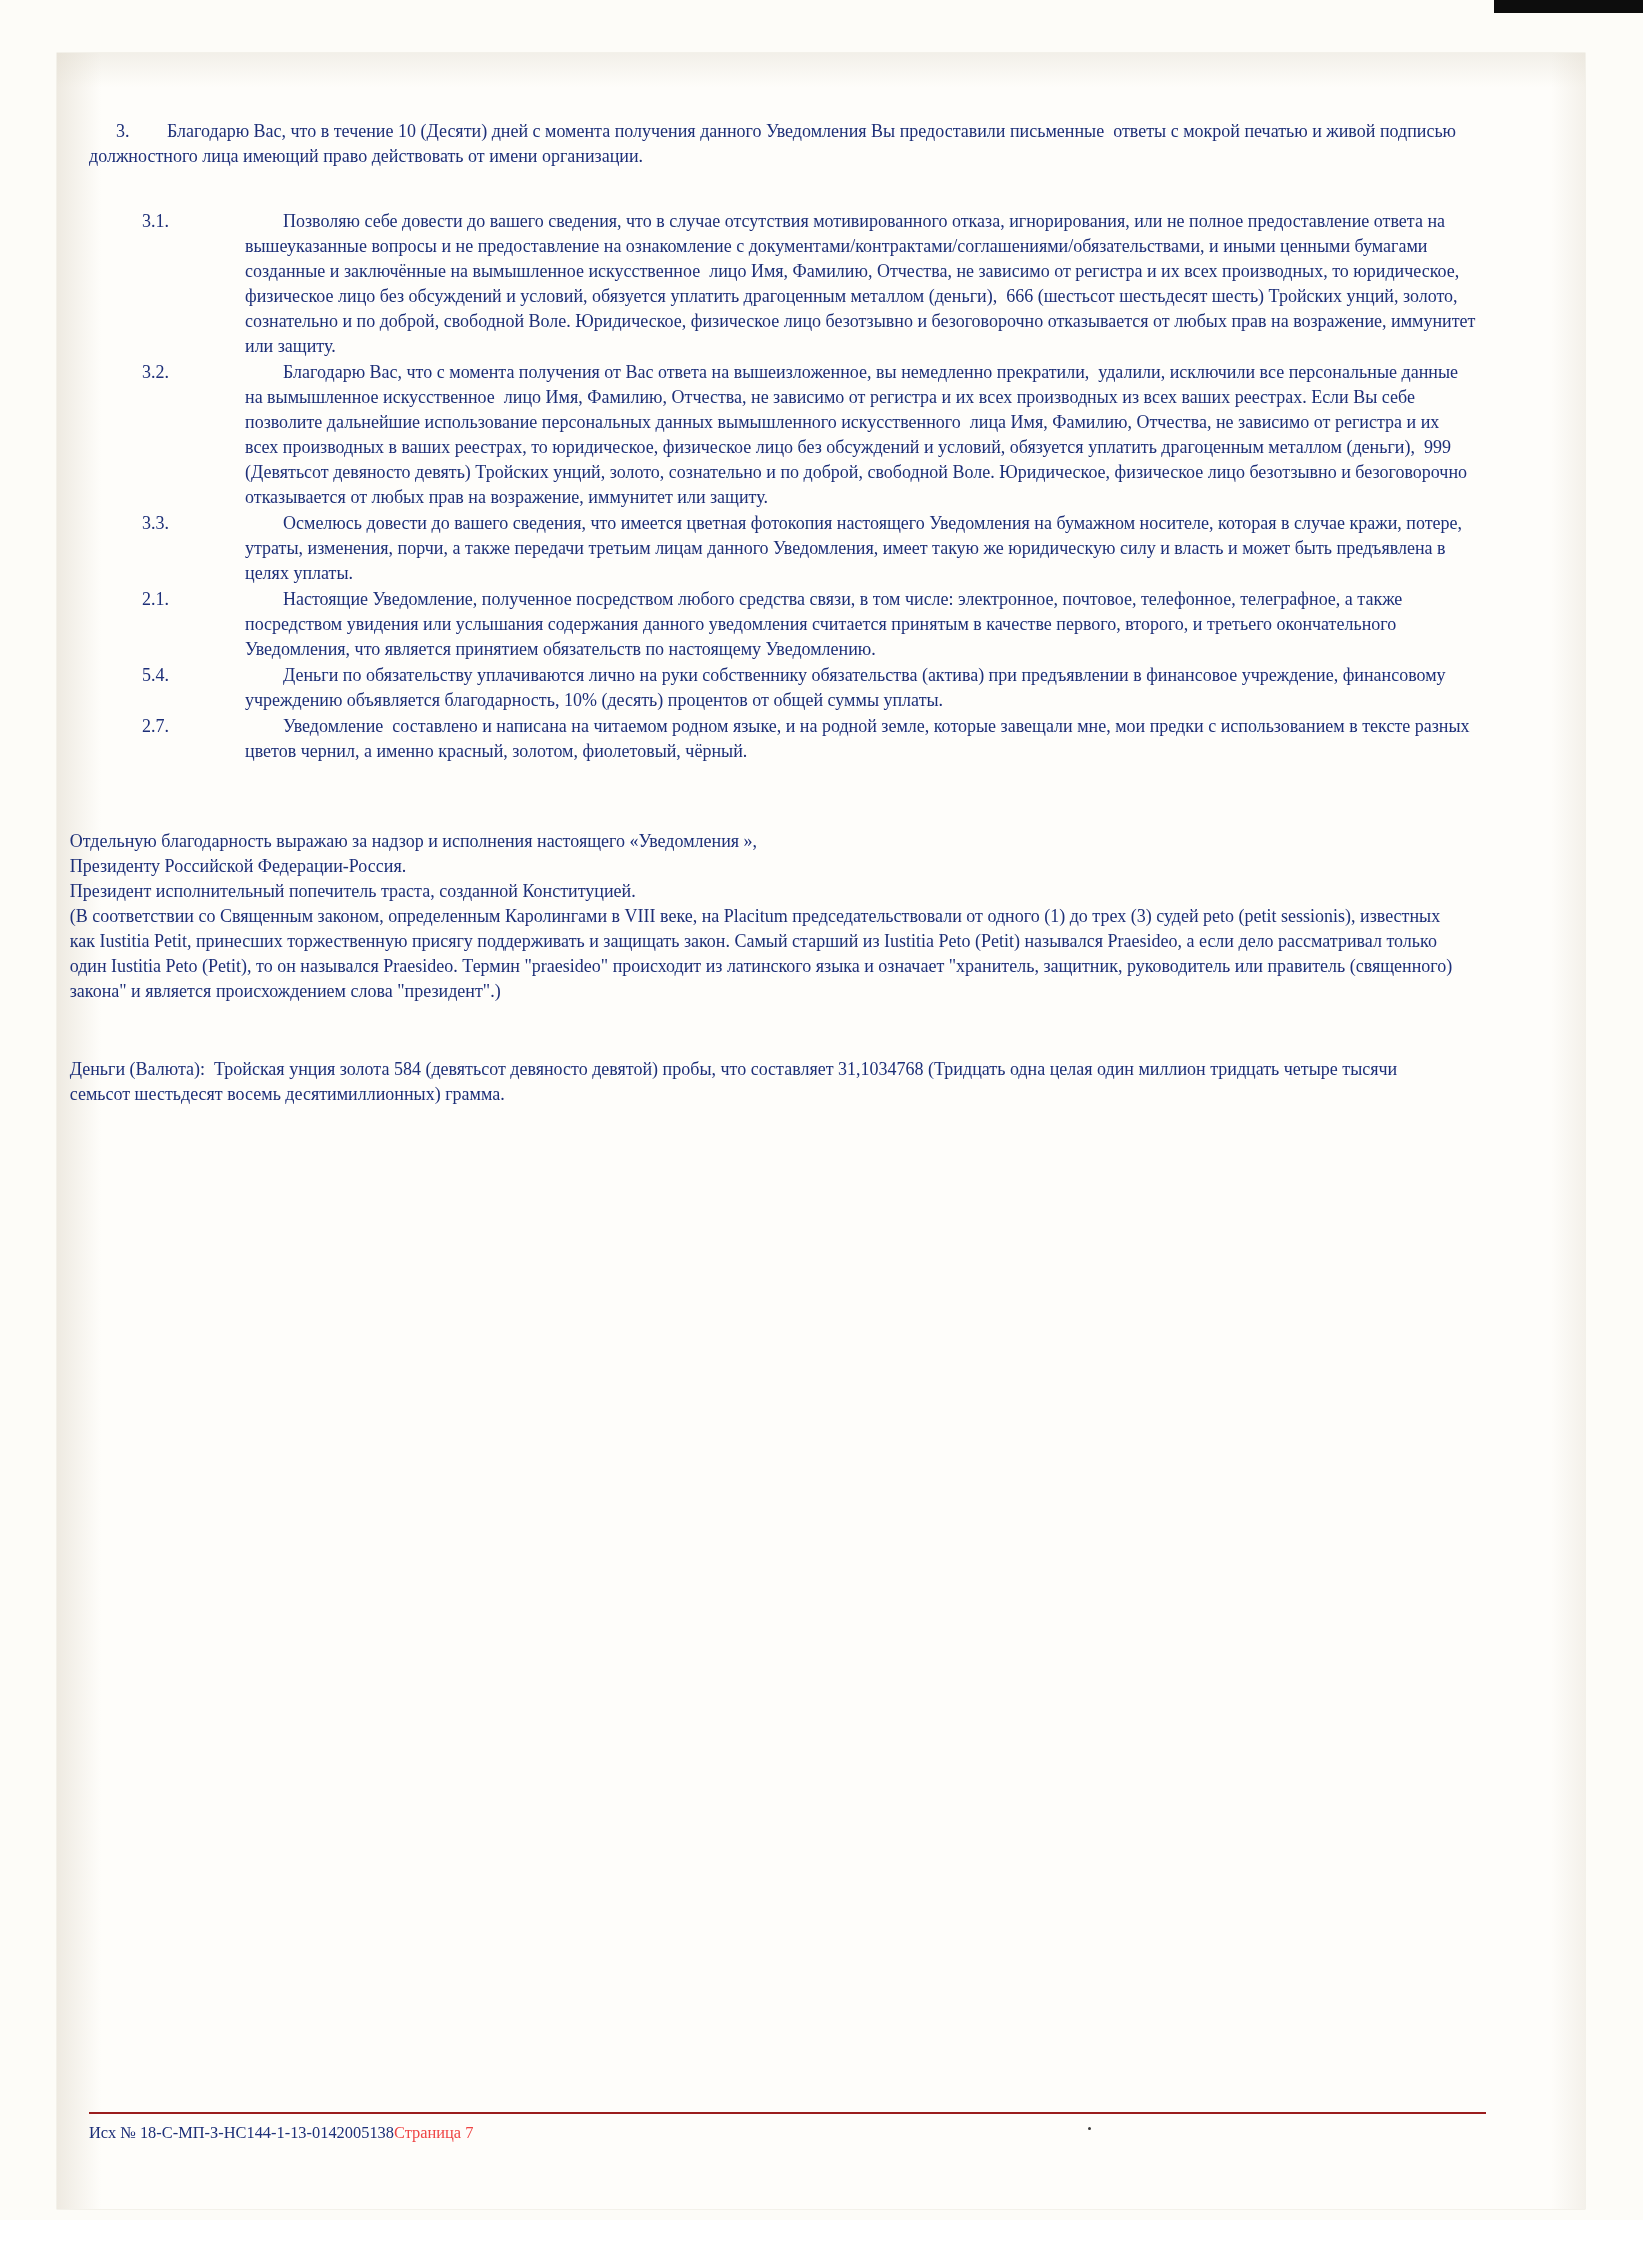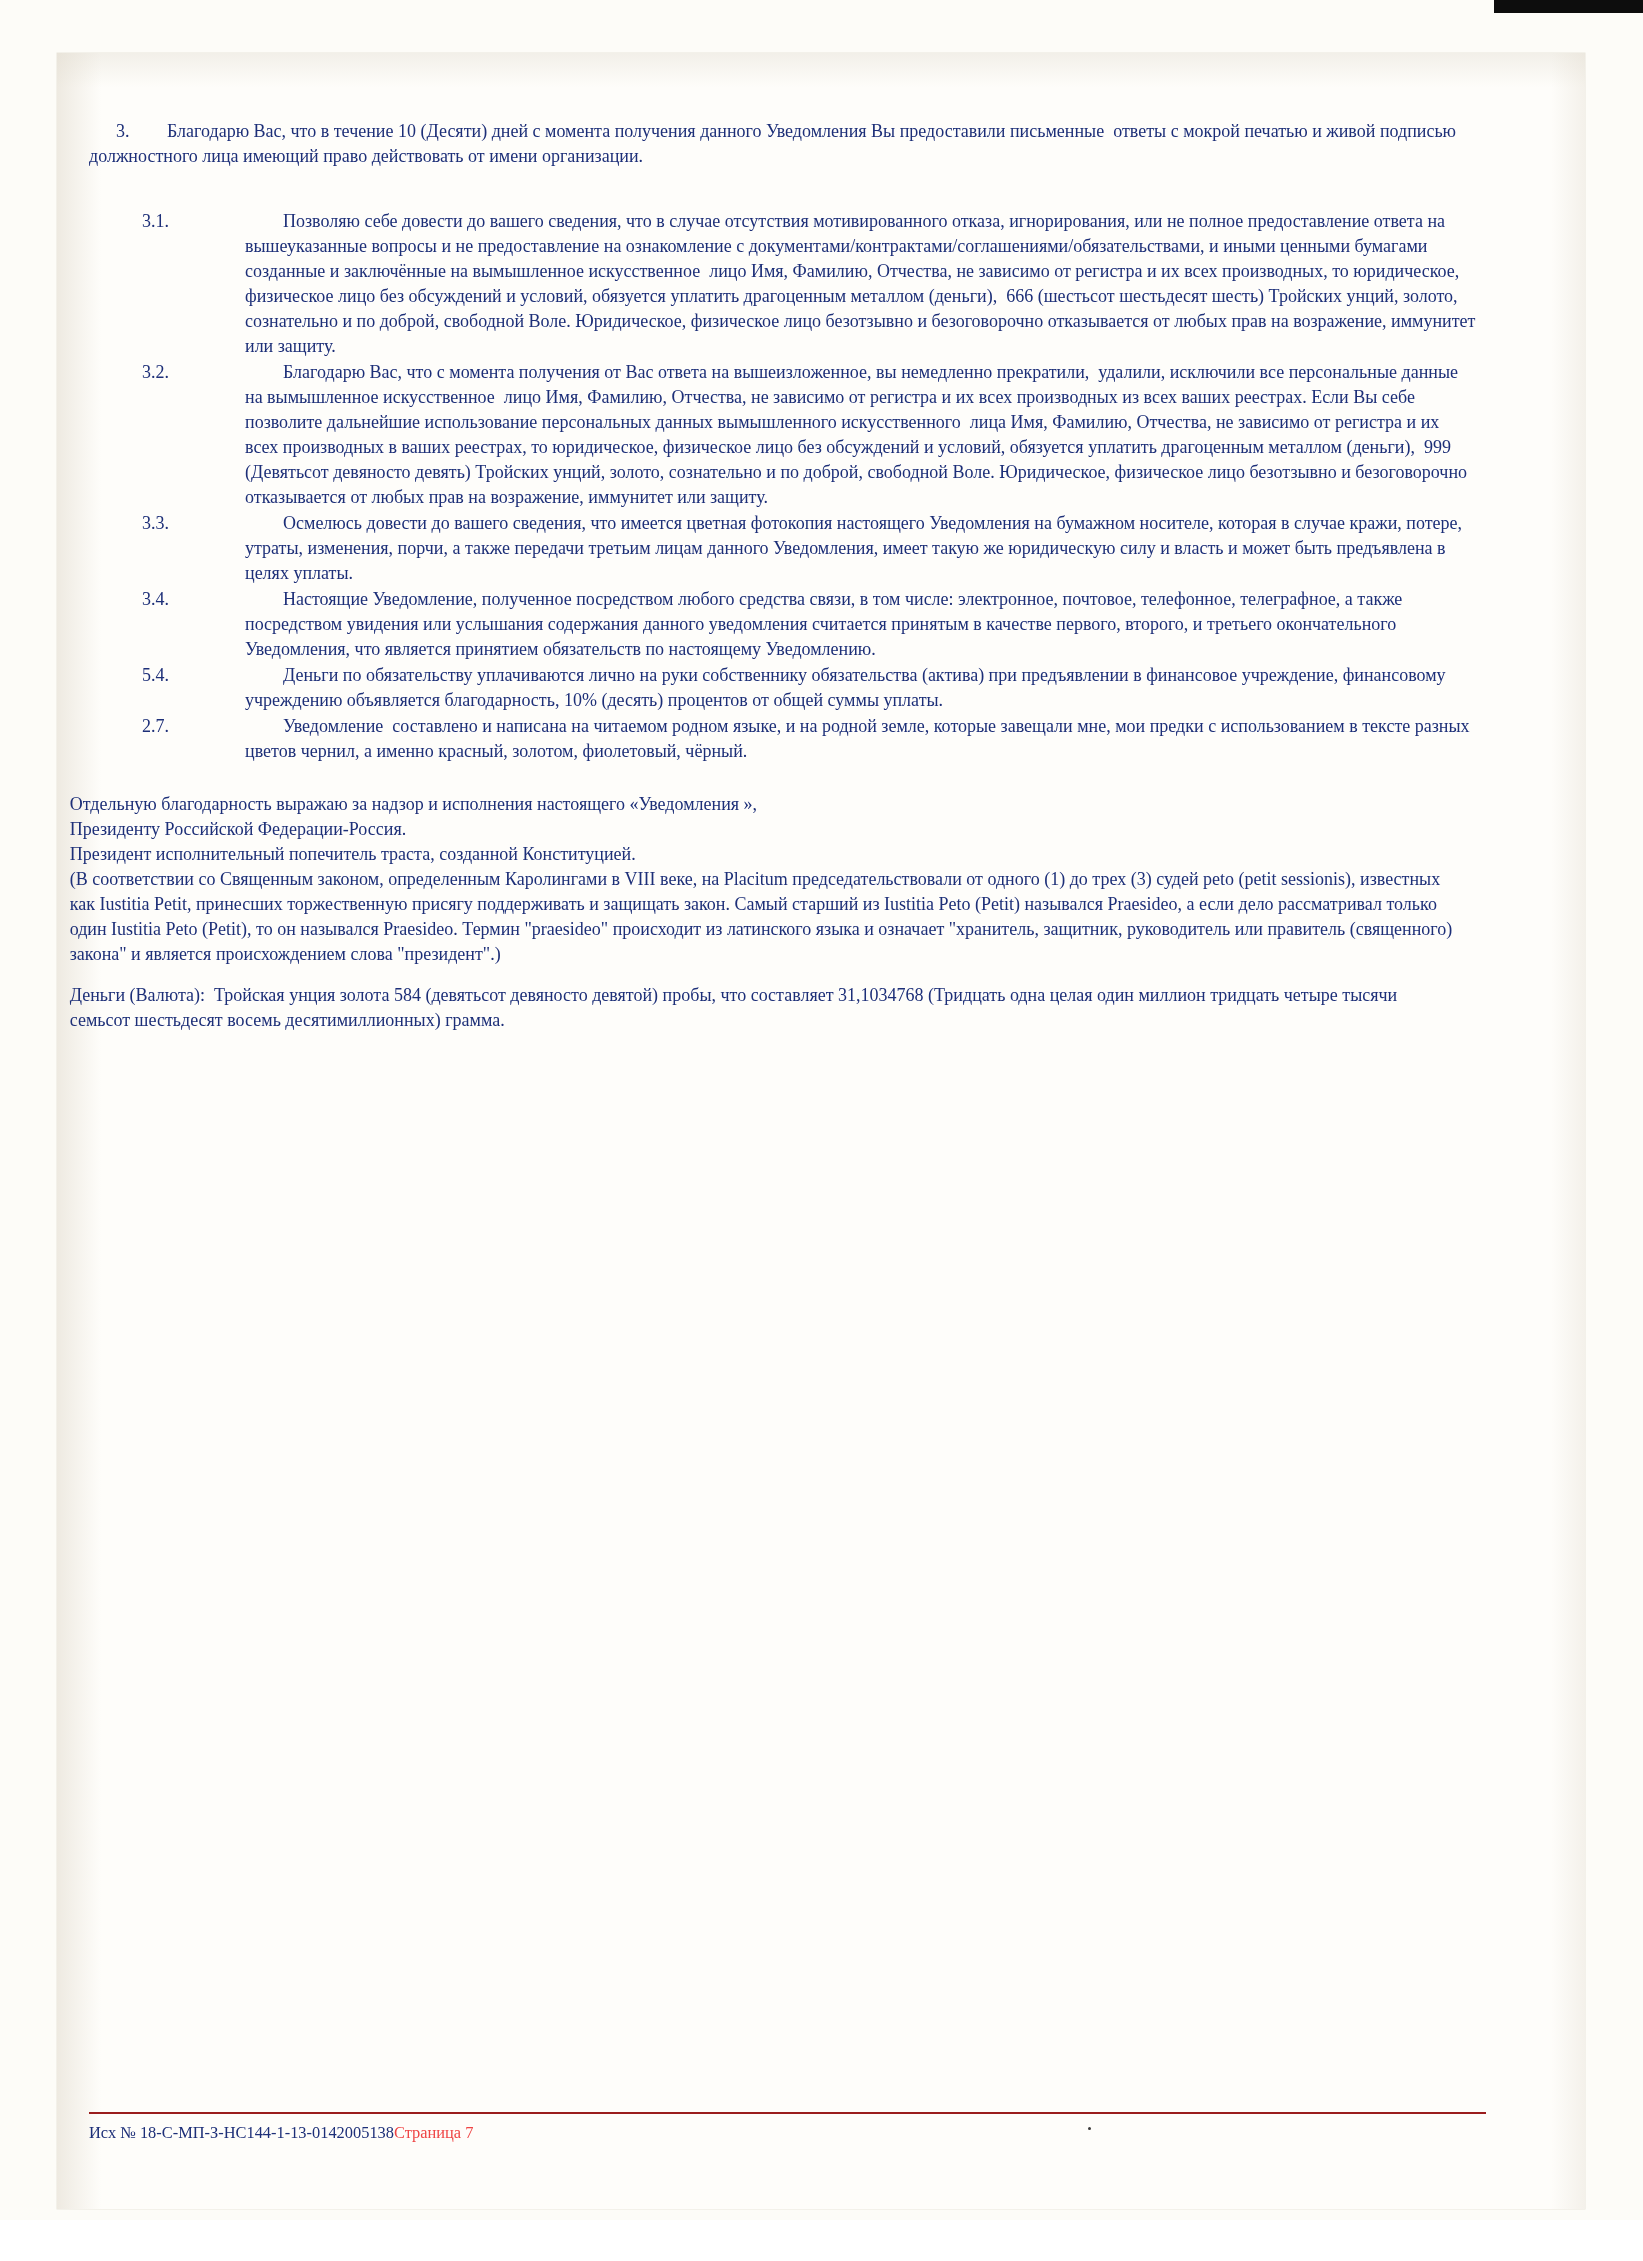--- a/index.html
+++ b/index.html
@@ -106,20 +106,21 @@
     display: inline-block;
     width: 38px;
   }
 
   .block-gap-lg { height: 27px; }
   .block-gap-md { height: 16.4px; }
 
   .tail-block {
     margin-left: -19.3px;
     width: 1392px;
+    margin-top: 37px;
   }
 
   
   #footer-rule {
     position: absolute;
     left: 89px;
     top: 2112px;
     width: 1397px;
     height: 1.5px;
     background: #9a1d1d;
@@ -181,21 +182,21 @@
         <div class="num">3.2.</div>
         <div class="body txt"><span class="first-indent"></span><span>Благодарю Вас, что с момента получения от Вас ответа на вышеизложенное, вы немедленно прекратили,  удалили, исключили все персональные данные на вымышленное искусственное  лицо Имя, Фамилию, Отчества, не зависимо от регистра и их всех производных из всех ваших реестрах. Если Вы себе позволите дальнейшие использование персональных данных вымышленного искусственного  лица Имя, Фамилию, Отчества, не зависимо от регистра и их всех производных в ваших реестрах, то юридическое, физическое лицо без обсуждений и условий, обязуется уплатить драгоценным металлом (деньги),  999 (Девятьсот девяносто девять) Тройских унций, золото, сознательно и по доброй, свободной Воле. Юридическое, физическое лицо безотзывно и безоговорочно отказывается от любых прав на возражение, иммунитет или защиту.</span></div>
       </div>
 
       <div class="subitem">
         <div class="num">3.3.</div>
         <div class="body txt"><span class="first-indent"></span><span>Осмелюсь довести до вашего сведения, что имеется цветная фотокопия настоящего Уведомления на бумажном носителе, которая в случае кражи, потере, утраты, изменения, порчи, а также передачи третьим лицам данного Уведомления, имеет такую же юридическую силу и власть и может быть предъявлена в целях уплаты.</span></div>
       </div>
 
       <div class="subitem">
-        <div class="num">3.4.</div>
+        <div class="num">2.1.</div>
         <div class="body txt"><span class="first-indent"></span><span>Настоящие Уведомление, полученное посредством любого средства связи, в том числе: электронное, почтовое, телефонное, телеграфное, а также посредством увидения или услышания содержания данного уведомления считается принятым в качестве первого, второго, и третьего окончательного Уведомления, что является принятием обязательств по настоящему Уведомлению.</span></div>
       </div>
 
       <div class="subitem">
         <div class="num">5.4.</div>
         <div class="body txt"><span class="first-indent"></span><span>Деньги по обязательству уплачиваются лично на руки собственнику обязательства (актива) при предъявлении в финансовое учреждение, финансовому учреждению объявляется благодарность, 10% (десять) процентов от общей суммы уплаты.</span></div>
       </div>
 
       <div class="subitem">
         <div class="num">2.7.</div>

